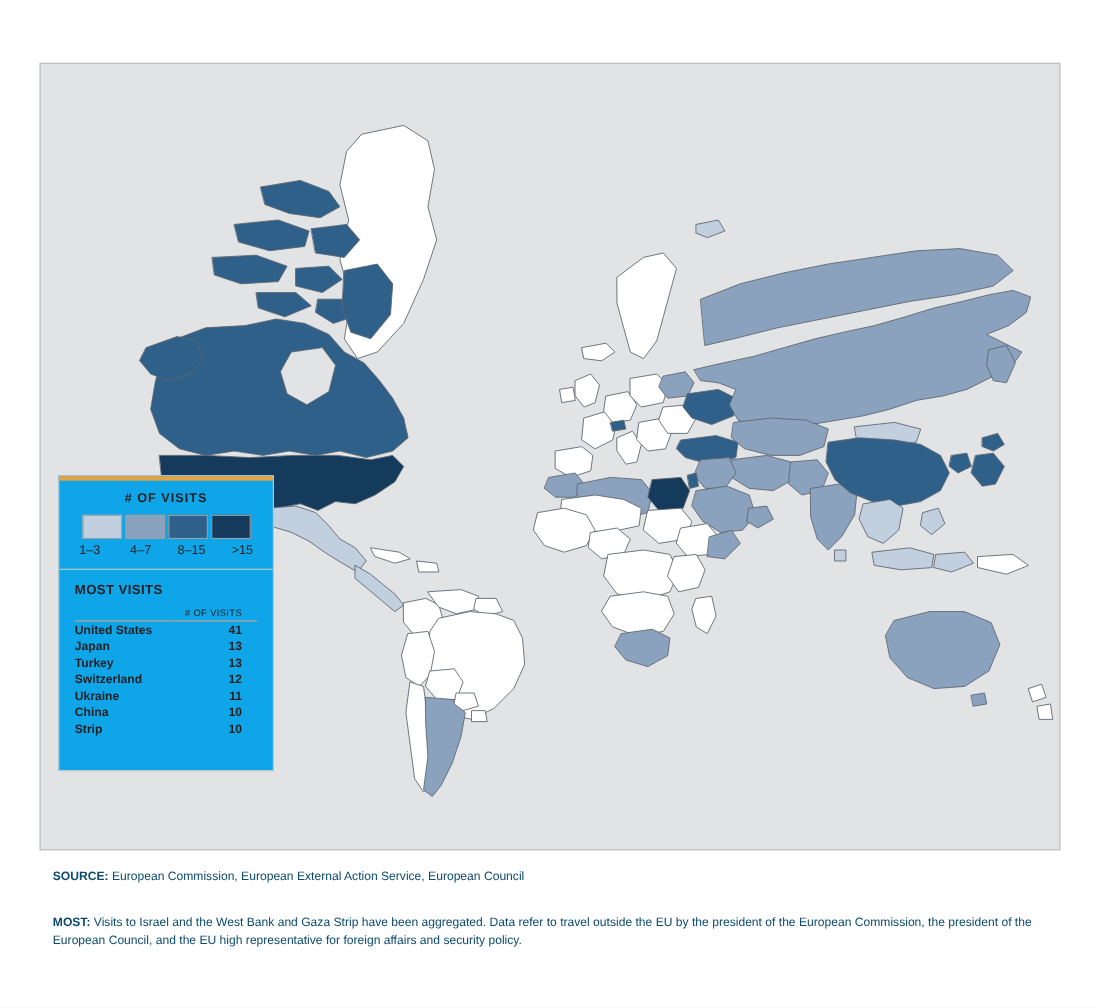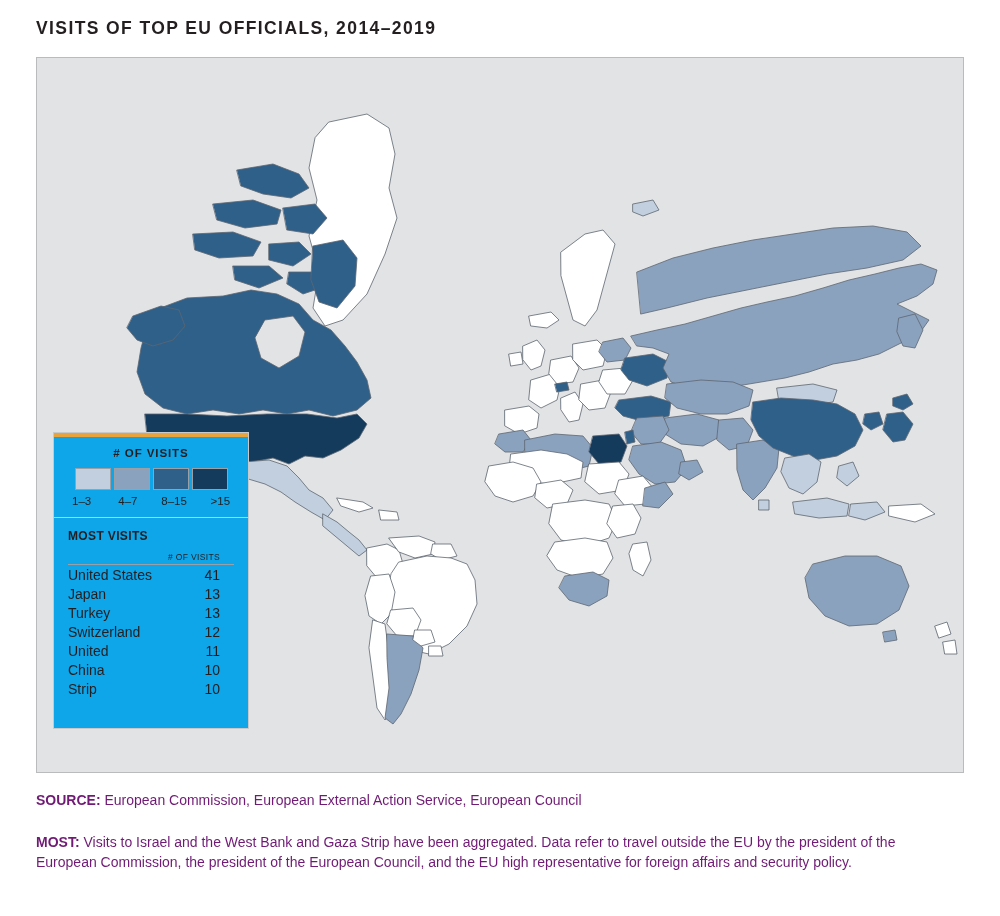--- a/index.html
+++ b/index.html
@@ -120,50 +120,50 @@
     text-align: right;
     color: #231f20;
     padding: 0 0 2px 0;
     border-bottom: 1px solid #9aa0a6;
   }
   table.most th.left {
     text-align: left;
   }
   table.most td {
     padding: 1.5px 0;
-    font-size: 14px;
-    color: #231f20;
+    font-size: 11px;
+    color: #231f20;
+    font-weight: bold;
   }
   table.most td.num {
     text-align: right;
     padding-right: 14px;
     margin-top: 11px;
   }
   table.most tr.head-row th.num-head {
     padding-right: 14px;
   }
 
   
   .footnote {
     position: absolute;
-    left: 36px;
-    font-size: 14px;
+    left: 48px;
+    font-size: 11px;
     line-height: 1.45;
-    color: #701a75;
+    color: #0c4a6e;
   }
   .footnote b { font-weight: bold; }
   .source { top: 790px; width: 920px; }
   .note { top: 832px; width: 920px; }
 </style>
 </head>
 <body>
 
 <div class="page">
 
-  <div class="title">VISITS OF TOP EU OFFICIALS, 2014–2019</div>
 
   <div class="map-frame">
 
     <svg class="map-svg" viewBox="0 0 926 714">
       <g stroke="#5d6670" stroke-width="0.8" stroke-linejoin="round" stroke-linecap="round">
 
         <path fill="#ffffff" d="M292 64 L330 56 L352 70 L358 96 L352 130 L360 160 L348 196 L330 236 L306 262 L288 268 L276 250 L282 214 L272 178 L280 142 L272 110 L278 80 Z"></path>
 
         <path fill="#2f6089" d="M118 252 L150 240 L186 238 L214 232 L240 236 L262 246 L276 262 L294 272 L308 288 L320 304 L330 322 L334 340 L320 352 L296 358 L272 352 L250 356 L226 352 L202 356 L176 352 L150 356 L126 350 L108 336 L100 314 L104 290 L110 268 Z"></path>
 
@@ -319,21 +319,21 @@
             </tr>
             <tr>
               <td>Turkey</td>
               <td class="num">13</td>
             </tr>
             <tr>
               <td>Switzerland</td>
               <td class="num">12</td>
             </tr>
             <tr>
-              <td>United</td>
+              <td>Ukraine</td>
               <td class="num">11</td>
             </tr>
             <tr>
               <td>China</td>
               <td class="num">10</td>
             </tr>
             <tr>
               <td>Strip</td>
               <td class="num">10</td>
             </tr>

